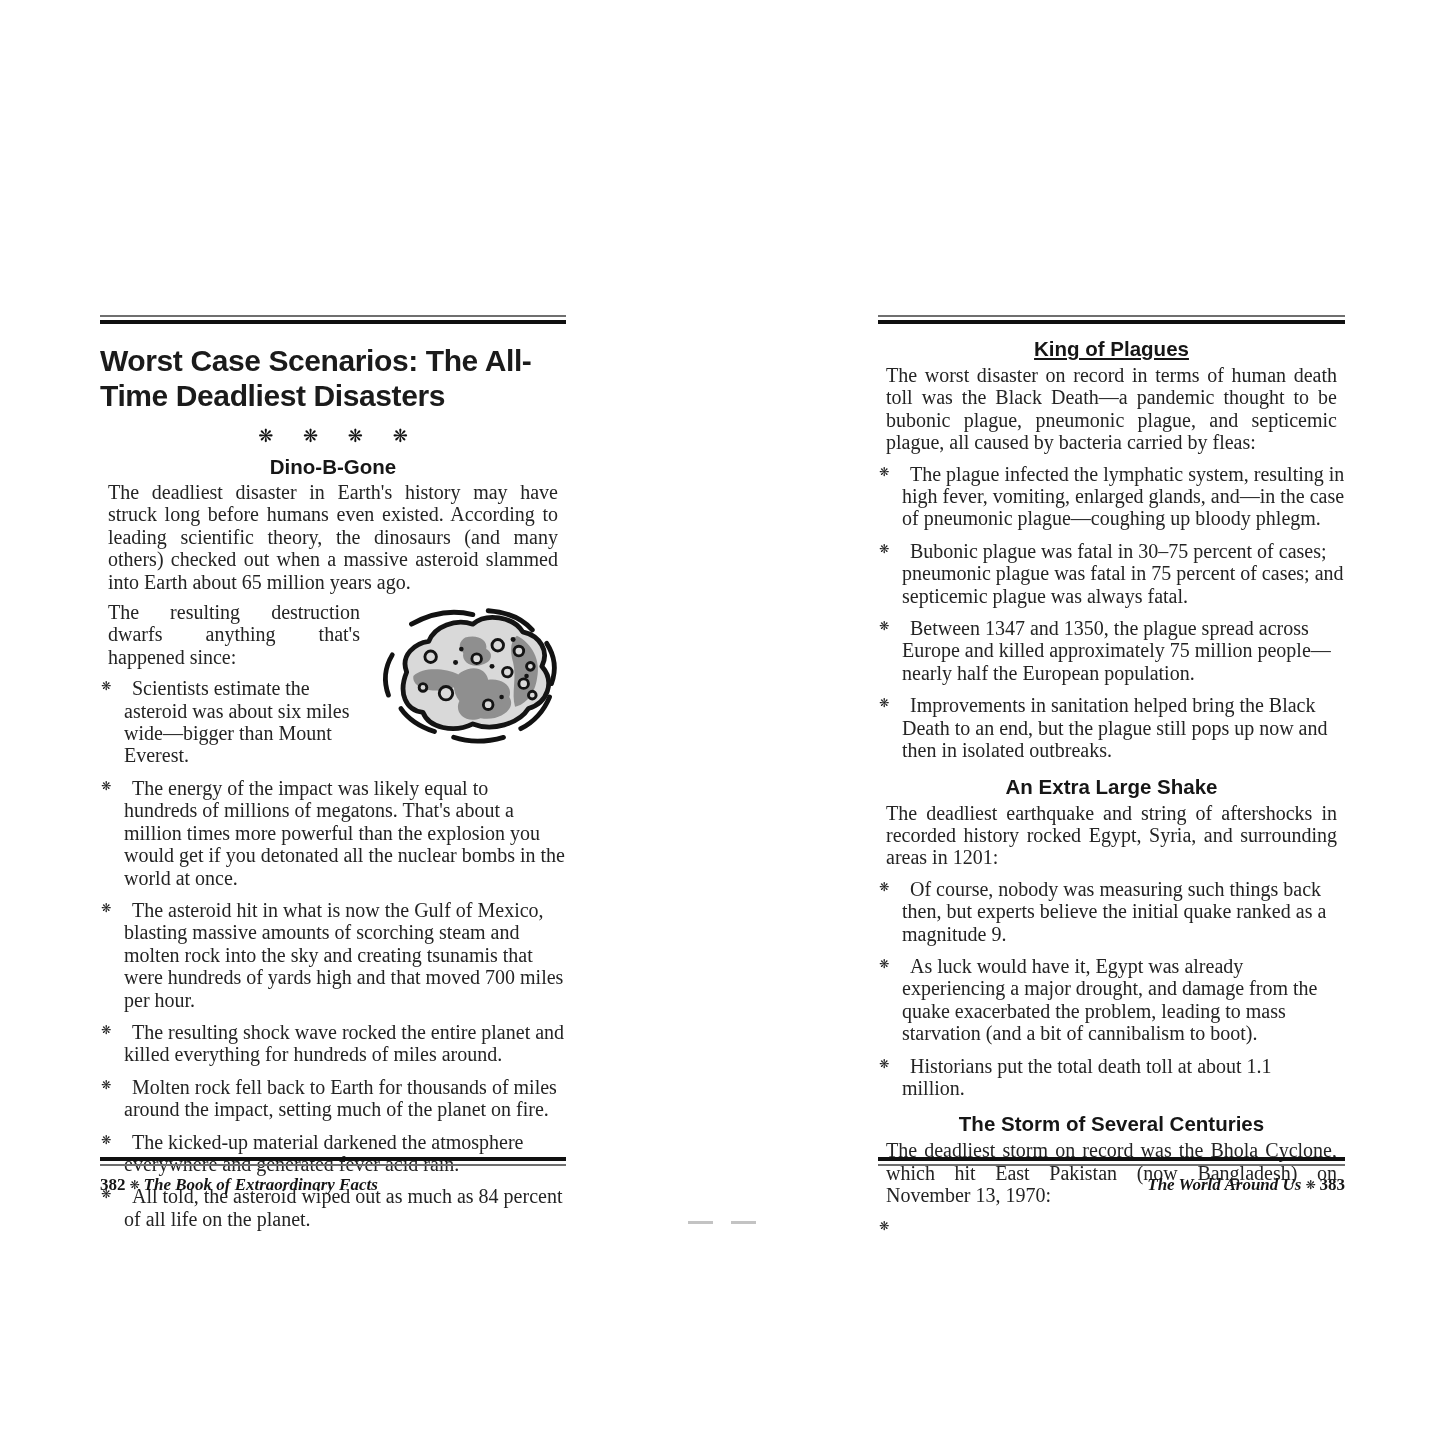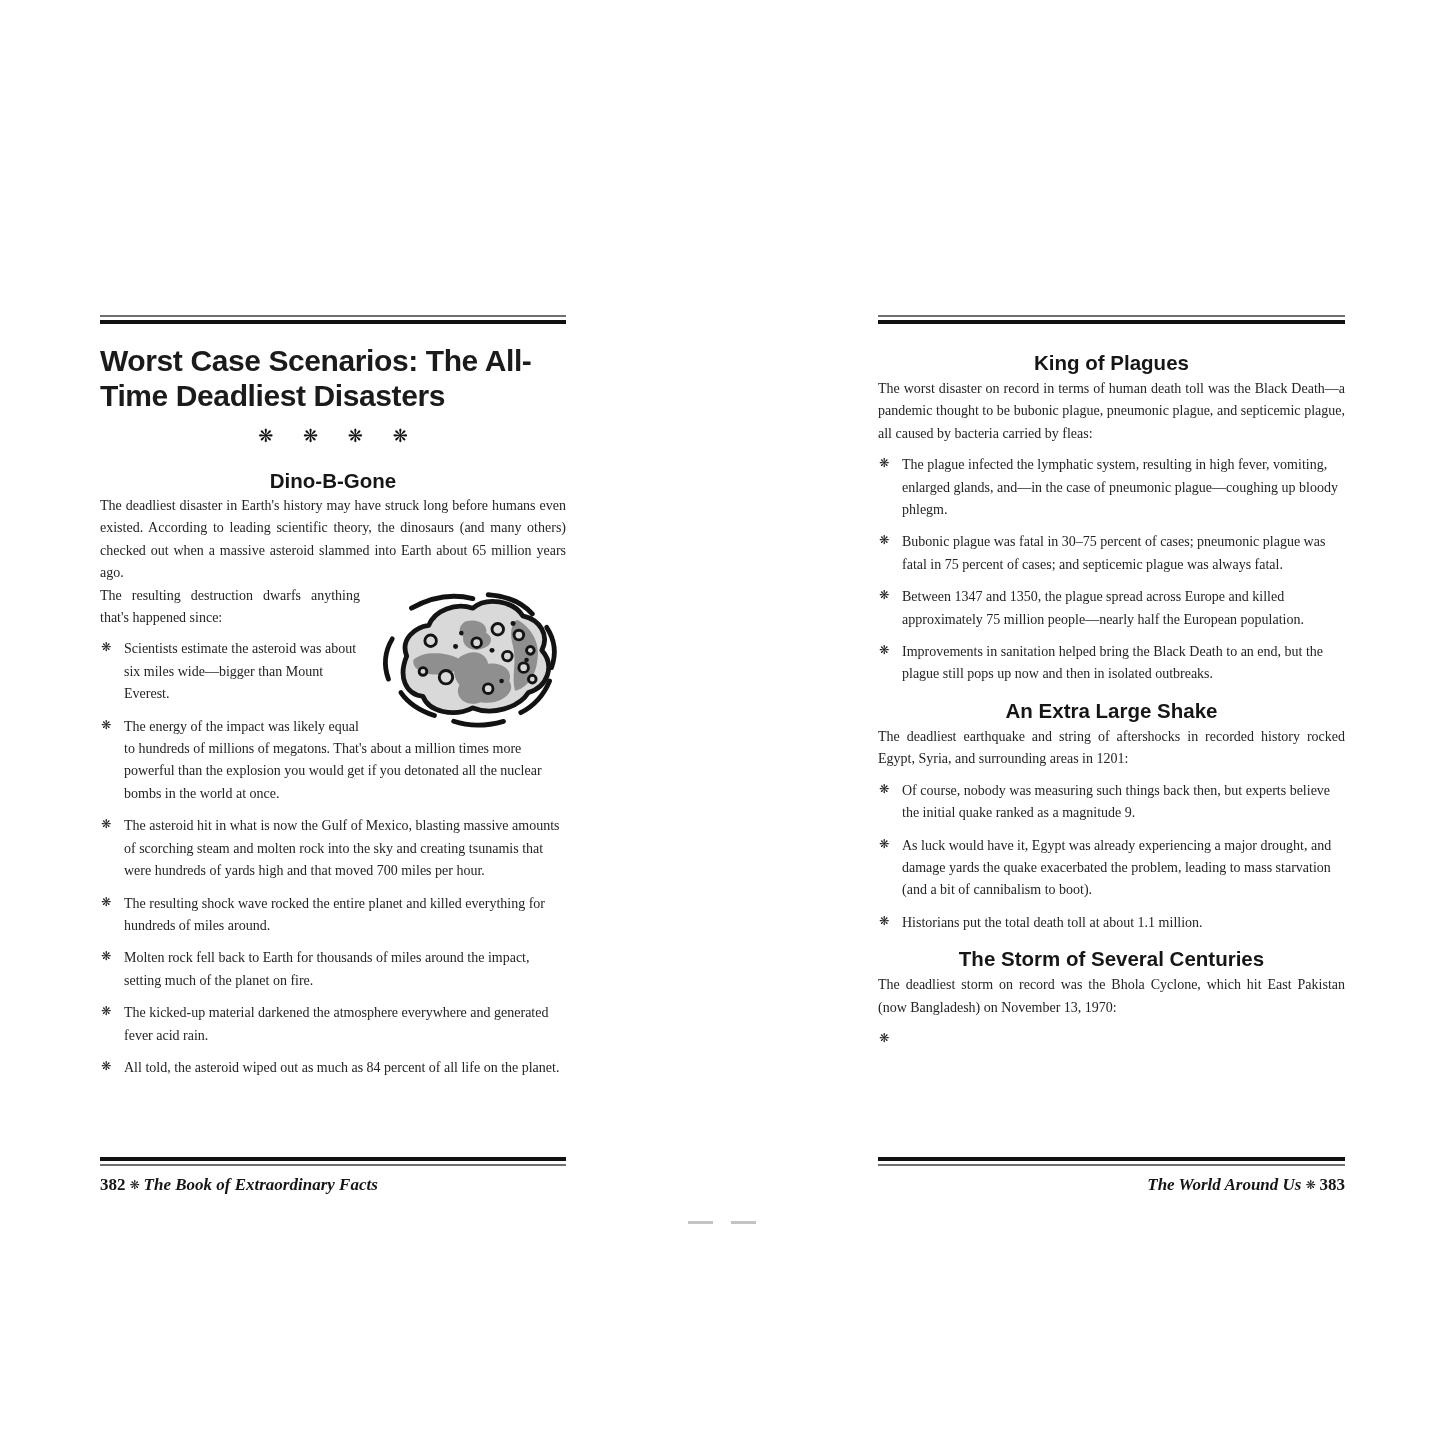--- a/index.html
+++ b/index.html
@@ -38,28 +38,28 @@
 
   .sec-heading {
     font-family: "Liberation Sans", sans-serif;
     font-weight: 700;
     font-size: 20.5px;
     line-height: 25px;
     text-align: center;
     color: #161616;
     margin: 12px 0 3px 0;
   }
-  .sec-heading.first { margin-top: 26px; }
-  .sec-heading.dino  { margin-top: 22px; margin-bottom: 2px; }
+  .sec-heading.first { margin-top: 12px; text-decoration: underline; }
+  .sec-heading.dino  { margin-top: 8px; margin-bottom: 2px; }
 
   .body-text {
-    font-size: 14px;
+    font-size: 20px;
     line-height: 22.4px;
     text-align: justify;
-    margin: 0;
+    margin: 8px;
   }
   .intro { margin-top: 1px; }
 
   ul.facts { list-style: none; margin: 9px 0 0 0; padding: 0; }
   ul.facts li { position: relative; padding-left: 24px; margin-bottom: 10px; }
   .bullet-mark {
     position: absolute; left: 1px; top: 2px;
     font-family: "DejaVu Sans", sans-serif;
     font-size: 12px;
     color: #1a1a1a;
@@ -171,21 +171,21 @@
     <li><span class="bullet-mark">❋</span><span class="body-text">The plague infected the lymphatic system, resulting in high fever, vomiting, enlarged glands, and—in the case of pneumonic plague—coughing up bloody phlegm.</span></li>
     <li><span class="bullet-mark">❋</span><span class="body-text">Bubonic plague was fatal in 30–75 percent of cases; pneumonic plague was fatal in 75 percent of cases; and septicemic plague was always fatal.</span></li>
     <li><span class="bullet-mark">❋</span><span class="body-text">Between 1347 and 1350, the plague spread across Europe and killed approximately 75 million people—nearly half the European population.</span></li>
     <li><span class="bullet-mark">❋</span><span class="body-text">Improvements in sanitation helped bring the Black Death to an end, but the plague still pops up now and then in isolated outbreaks.</span></li>
   </ul>
 
   <h2 class="sec-heading">An Extra Large Shake</h2>
   <p class="body-text intro">The deadliest earthquake and string of aftershocks in recorded history rocked Egypt, Syria, and surrounding areas in 1201:</p>
   <ul class="facts">
     <li><span class="bullet-mark">❋</span><span class="body-text">Of course, nobody was measuring such things back then, but experts believe the initial quake ranked as a magnitude 9.</span></li>
-    <li><span class="bullet-mark">❋</span><span class="body-text">As luck would have it, Egypt was already experiencing a major drought, and damage yards the quake exacerbated the problem, leading to mass starvation (and a bit of cannibalism to boot).</span></li>
+    <li><span class="bullet-mark">❋</span><span class="body-text">As luck would have it, Egypt was already experiencing a major drought, and damage from the quake exacerbated the problem, leading to mass starvation (and a bit of cannibalism to boot).</span></li>
     <li><span class="bullet-mark">❋</span><span class="body-text">Historians put the total death toll at about 1.1 million.</span></li>
   </ul>
 
   <h2 class="sec-heading">The Storm of Several Centuries</h2>
   <p class="body-text intro">The deadliest storm on record was the Bhola Cyclone, which hit East Pakistan (now Bangladesh) on November 13, 1970:</p>
   <ul class="facts">
     <li><span class="bullet-mark">❋</span></li>
   </ul>
 
   <div class="footer-block">

